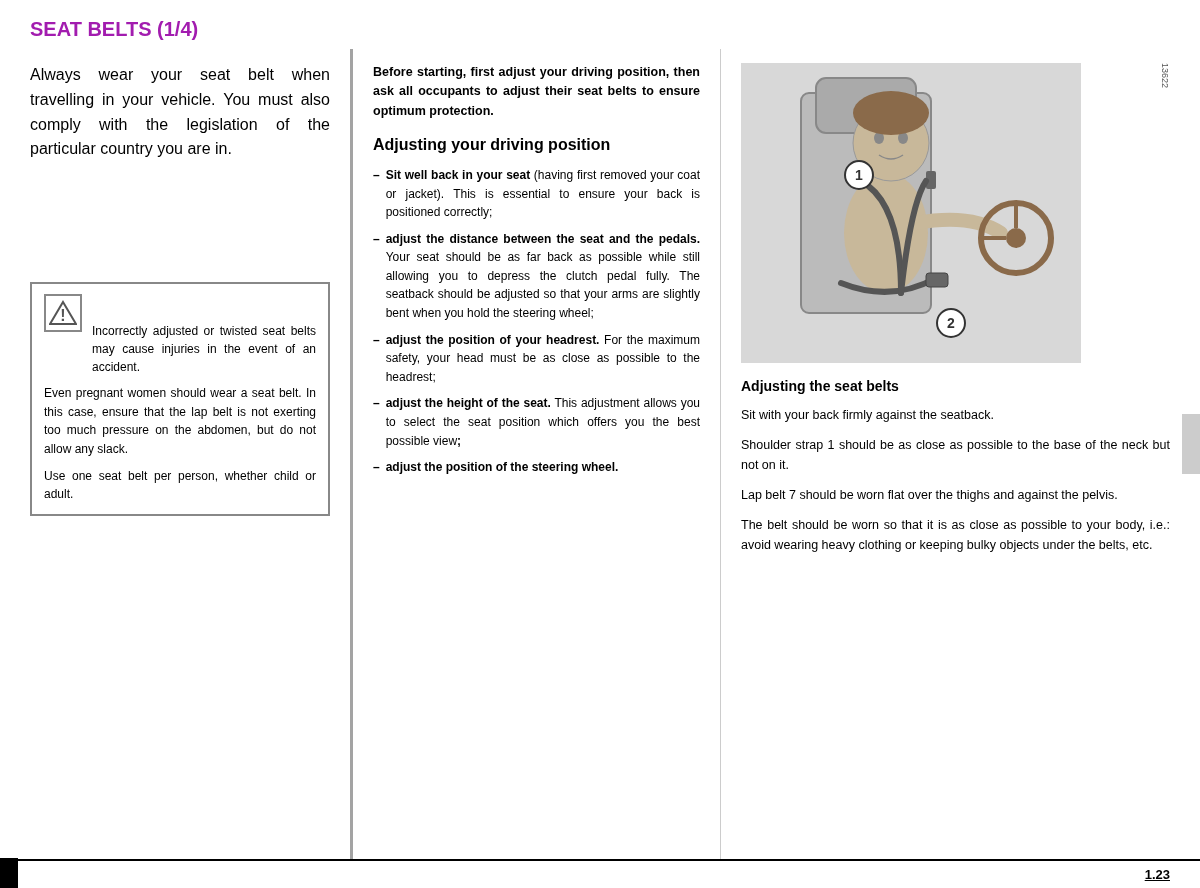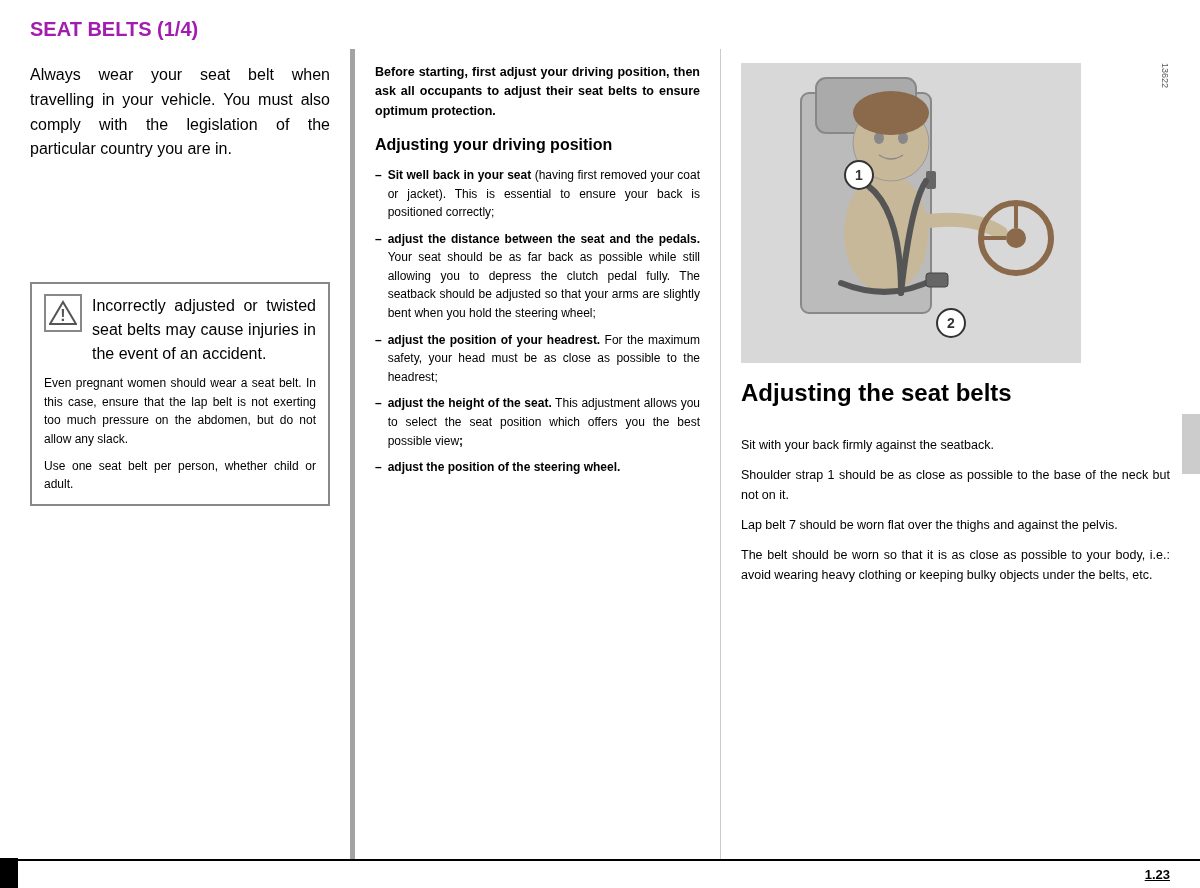--- a/index.html
+++ b/index.html
@@ -74,38 +74,39 @@
       flex-shrink: 0;
       border: 2px solid #888;
       display: flex;
       align-items: center;
       justify-content: center;
       font-size: 22px;
       font-weight: bold;
     }
 
     .warning-text {
-      font-size: 16px;
+      font-size: 12px;
       line-height: 1.5;
       text-align: justify;
+      margin-top: 28px;
     }
 
     .warning-paragraphs p {
       font-size: 12px;
       line-height: 1.55;
       text-align: justify;
       margin-top: 8px;
     }
 
     
     .middle-col {
       width: 370px;
       flex-shrink: 0;
       padding: 14px 20px 16px 20px;
-      border-left: 5px solid #a3a3a3;
+      border-left: 3px solid #a3a3a3;
     }
 
     .bold-intro {
       font-size: 12.5px;
       font-weight: bold;
       line-height: 1.55;
       text-align: justify;
       margin-bottom: 14px;
     }
 
@@ -166,23 +167,23 @@
       overflow: hidden;
     }
 
     
     .seat-belt-image svg {
       width: 100%;
       height: 100%;
     }
 
     .right-section-heading {
-      font-size: 24px;
-      font-weight: bold;
-      margin-bottom: 27px;
+      font-size: 14px;
+      font-weight: bold;
+      margin-bottom: 10px;
       line-height: 1.3;
     }
 
     .right-text p {
       font-size: 12.5px;
       line-height: 1.6;
       text-align: justify;
       margin-bottom: 10px;
     }
 

